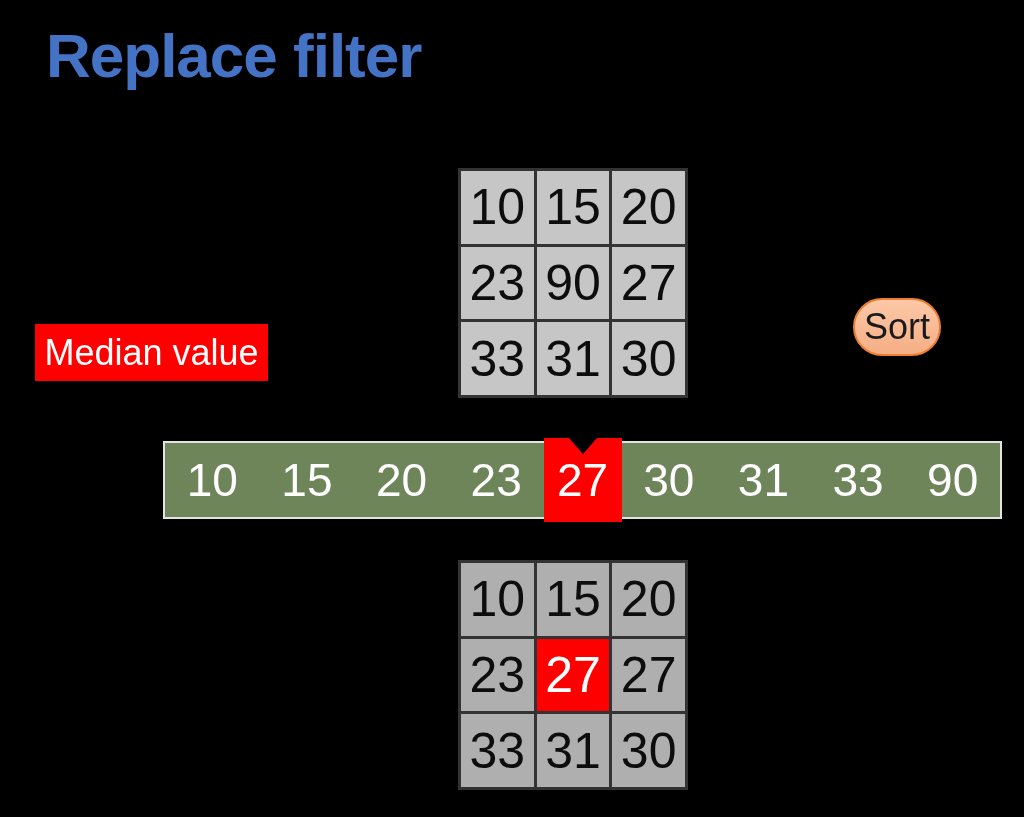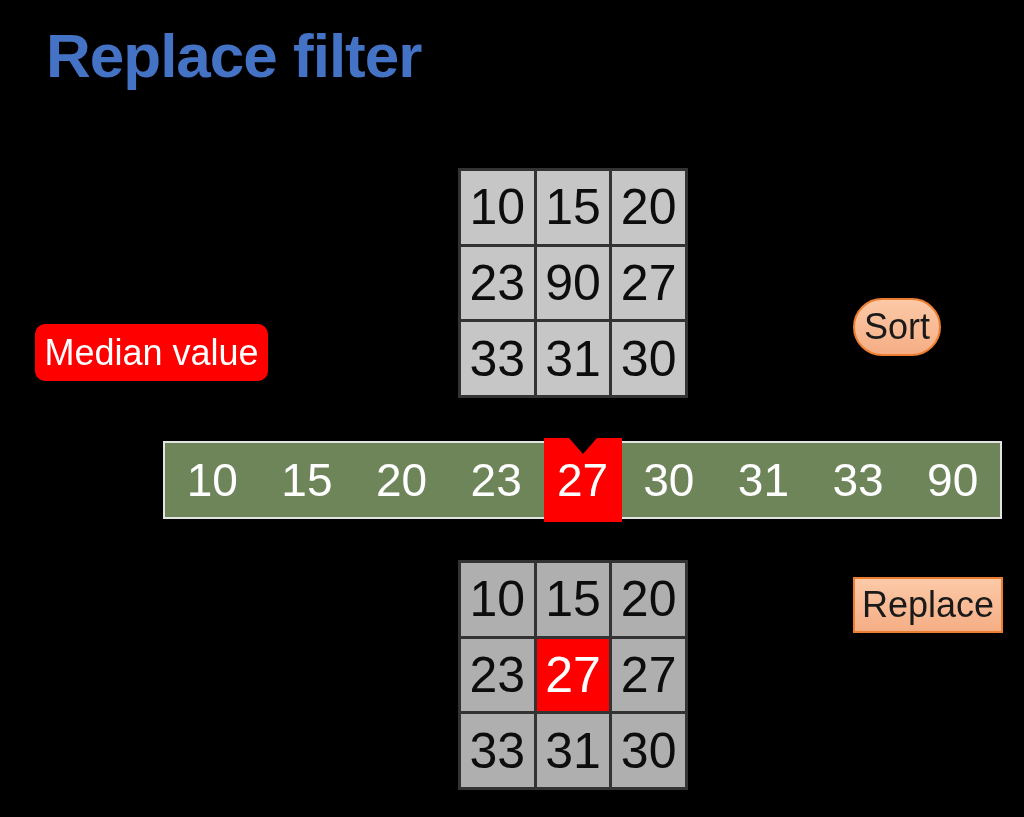--- a/index.html
+++ b/index.html
@@ -29,21 +29,21 @@
   .grid.top .cell{background:var(--cell_gray_top);}
   .grid.bottom .cell{background:var(--cell_gray_bottom);}
   .grid .cell.hl{background:var(--highlight_red);color:#fff;}
   
   .label-box{
     position:absolute;display:flex;align-items:center;justify-content:center;
     font-size:36px;box-sizing:border-box;line-height:1;
   }
   .median{
     left:35px;top:324px;width:233px;height:57px;
-    background:var(--highlight_red);color:var(--median_label_text);border-radius:10px;
+    background:var(--highlight_red);color:var(--median_label_text);
   }
   .peach{
     background:linear-gradient(180deg,var(--peach_fill_light) 0%,var(--peach_fill) 100%);
     border:2px solid var(--peach_border);color:var(--label_text_dark);
   }
   .sort{left:853px;top:298px;width:88px;height:58px;border-radius:29px;}
   .replace{left:853px;top:577px;width:150px;height:56px;}
   
   .bar{
     position:absolute;left:163px;top:441px;width:839px;height:78px;
@@ -105,14 +105,13 @@
       <div class="cell">15</div>
       <div class="cell">20</div>
       <div class="cell">23</div>
       <div class="cell hl">27</div>
       <div class="cell">27</div>
       <div class="cell">33</div>
       <div class="cell">31</div>
       <div class="cell">30</div>
     </div>
 
-  <div class="label-box peach replace">Replace</div>
 </div>
 
 </body></html>

